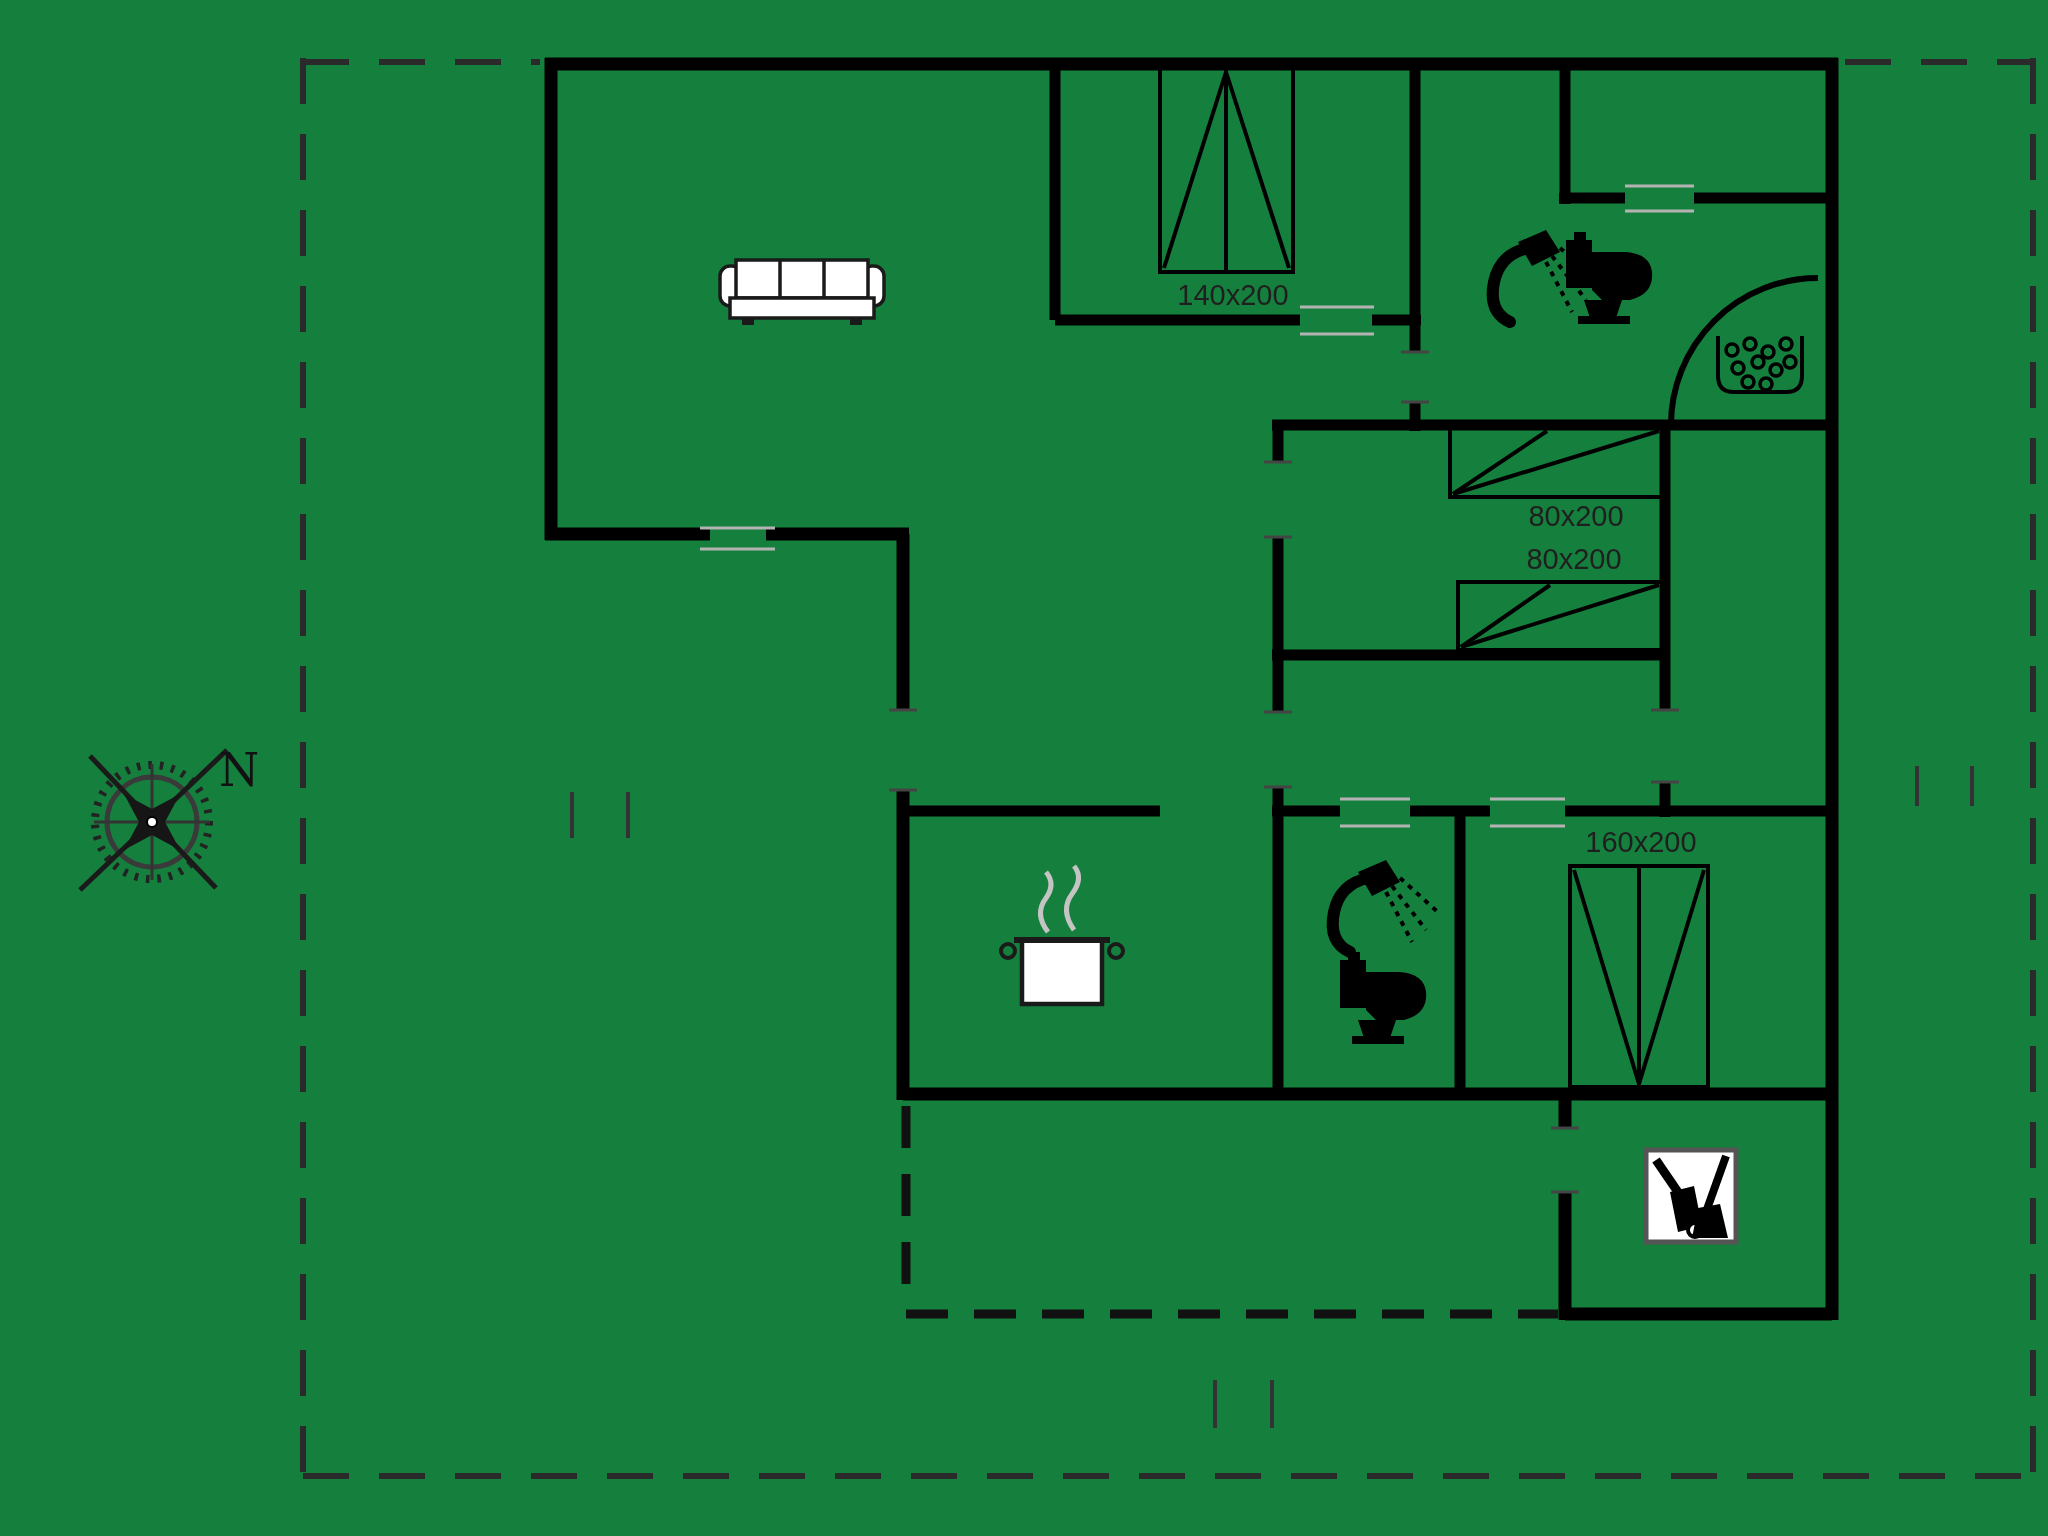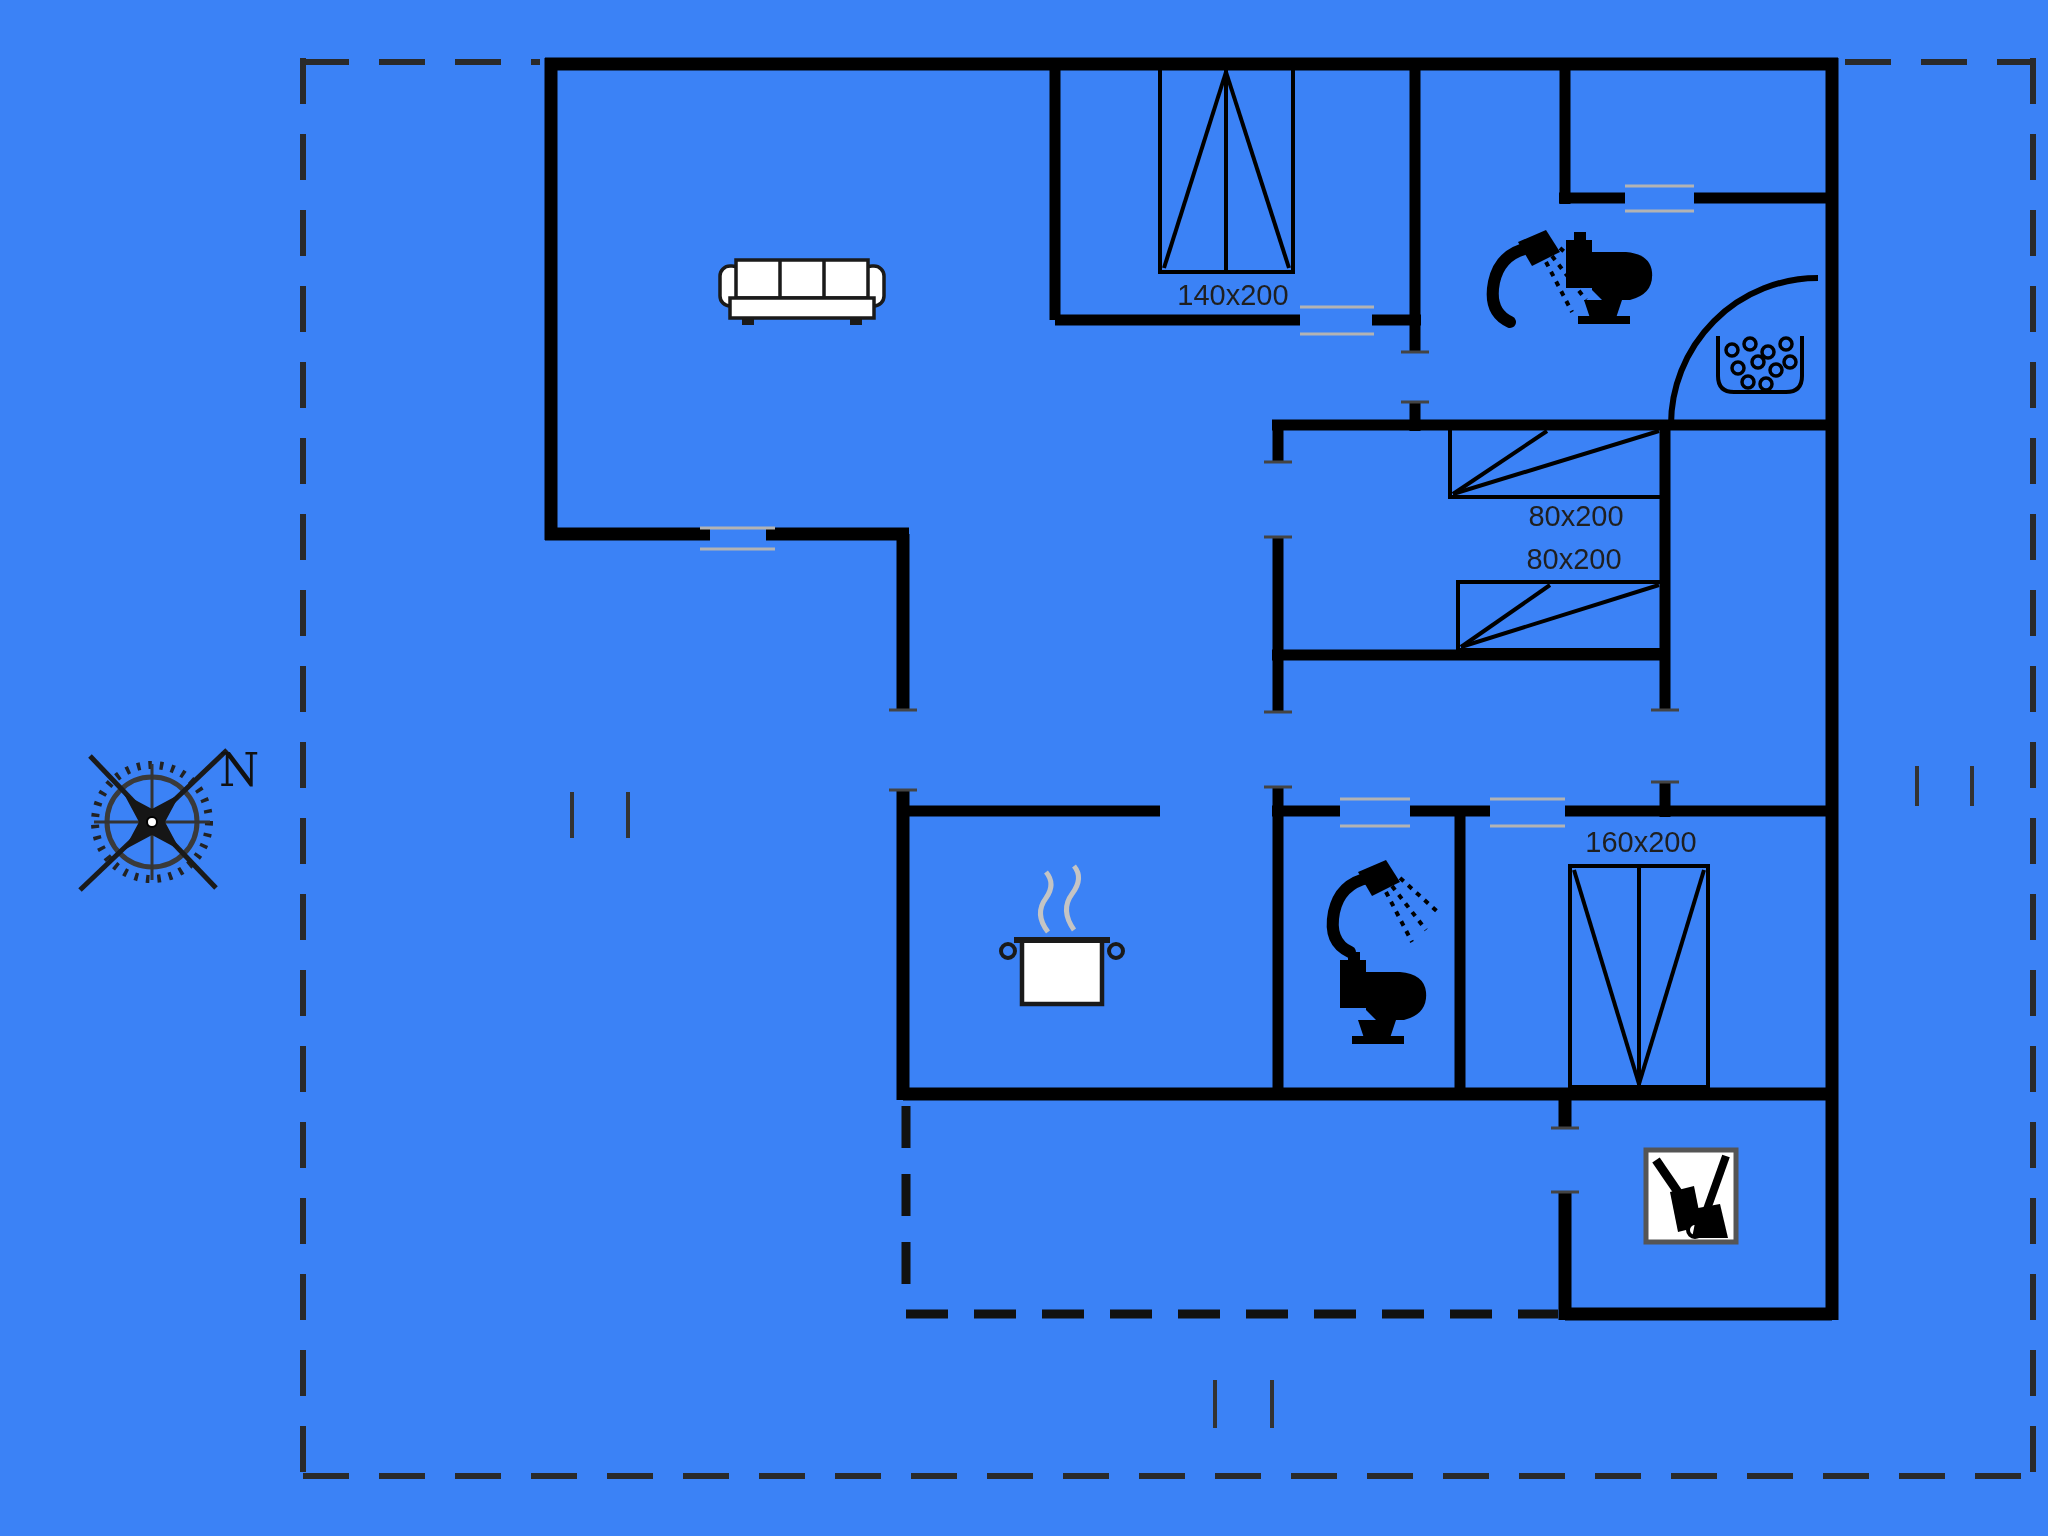--- a/index.html
+++ b/index.html
@@ -1,16 +1,16 @@
 <!DOCTYPE html>
 <html><head>
 <meta charset="utf-8">
 <style>
   html,body{margin:0;padding:0;background:#ffffff;}
-  .page{width:2048px;height:1536px;position:relative;background:#3b82f6;overflow:hidden;}
+  .page{width:2048px;height:1536px;position:relative;background:#15803d;overflow:hidden;}
   svg{display:block;}
   text.size-label{font-family:"Liberation Sans","DejaVu Sans",sans-serif;font-size:29px;fill:#1f1f1f;text-anchor:middle;}
   text.north{font-family:"DejaVu Serif","Liberation Serif",serif;font-size:46px;fill:#111;}
 </style>
 </head>
 <body>
 
 <div class="page">
 <svg width="2048" height="1536" viewBox="0 0 2048 1536" xmlns="http://www.w3.org/2000/svg">
 

